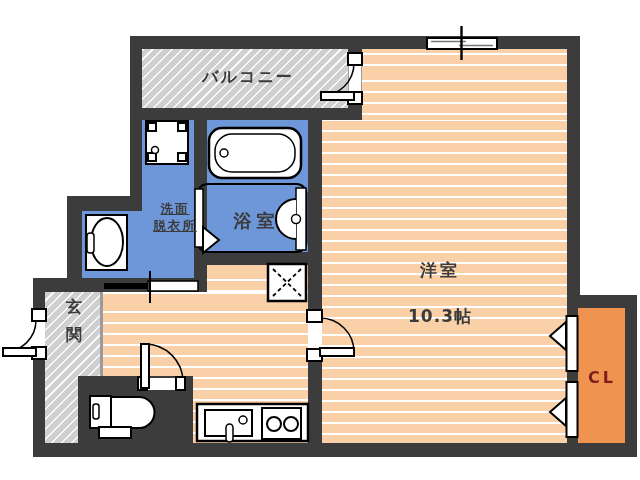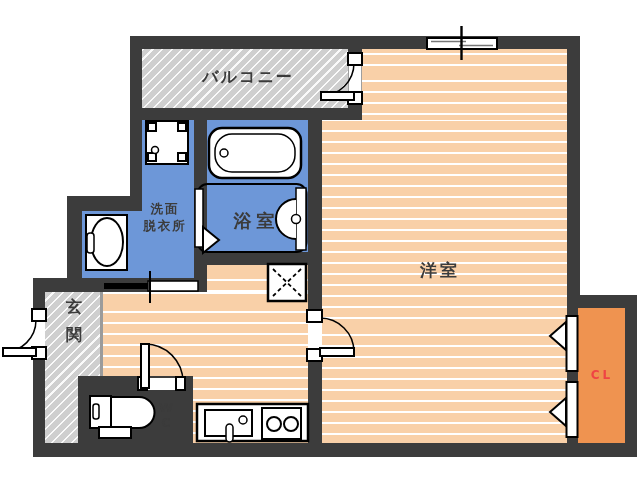--- a/index.html
+++ b/index.html
@@ -165,23 +165,24 @@
     <g>
       <rect x="268" y="264" width="38" height="37" fill="#fff" stroke="#000" stroke-width="2.5"></rect>
       <line x1="273" y1="269" x2="301" y2="296" stroke="#000" stroke-width="1.8" stroke-dasharray="4,3"></line>
       <line x1="301" y1="269" x2="273" y2="296" stroke="#000" stroke-width="1.8" stroke-dasharray="4,3"></line>
     </g>
   </svg>
 
   <div class="label" style="left:188px;top:67px;width:120px;font-size:16px;letter-spacing:2px;">バルコニー</div>
   <div class="label" style="left:375px;top:236px;width:130px;font-size:17px;line-height:23px;">
     <span style="letter-spacing:3px;">洋室</span><br>
+    <span style="letter-spacing:1px;">10.3帖</span>
   </div>
-  <div class="label" style="left:128px;top:200px;width:74px;font-size:12.5px;letter-spacing:2px;line-height:17px;">洗面
+  <div class="label" style="left:138px;top:200px;width:74px;font-size:12.5px;letter-spacing:2px;line-height:17px;text-decoration:underline;">洗面
 脱衣所</div>
   <div class="label" style="left:214px;top:209px;width:85px;font-size:18px;letter-spacing:5px;">浴室</div>
   <div class="label" style="left:59px;top:293px;width:30px;font-size:16px;line-height:28px;">玄
 関</div>
   <div class="label" style="left:154px;top:401px;width:24px;font-size:13px;line-height:14.5px;">W
 C</div>
-  <div class="label" style="left:582px;top:368px;width:40px;font-size:12px;letter-spacing:3px;color:#ef4444;">CL</div>
+  <div class="label" style="left:582px;top:368px;width:40px;font-size:16px;letter-spacing:3px;color:#7f1d1d;">CL</div>
 
 </div>
 
 </body></html>

